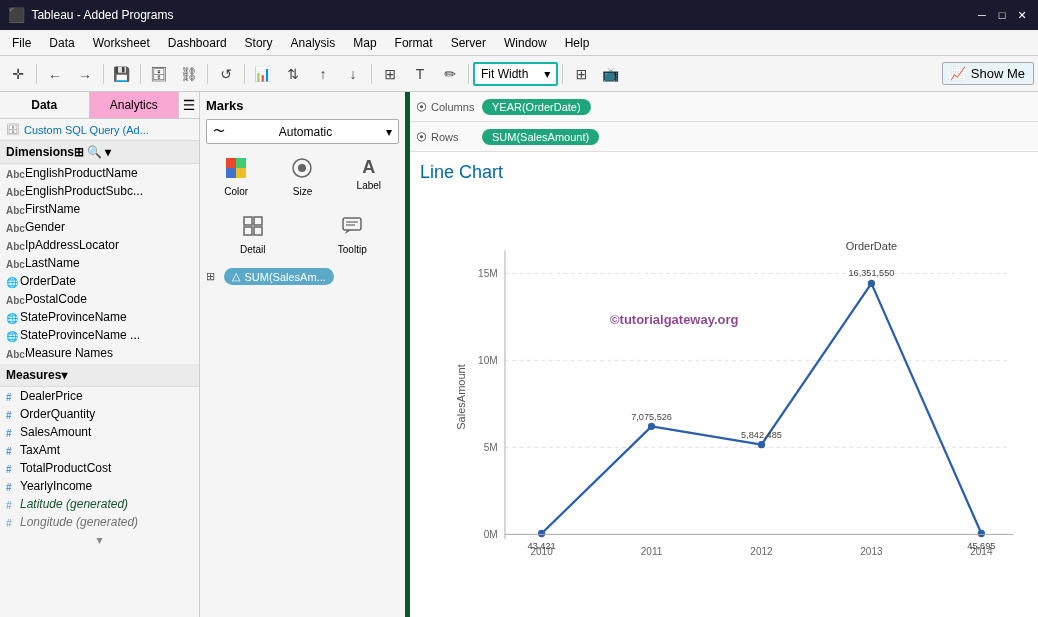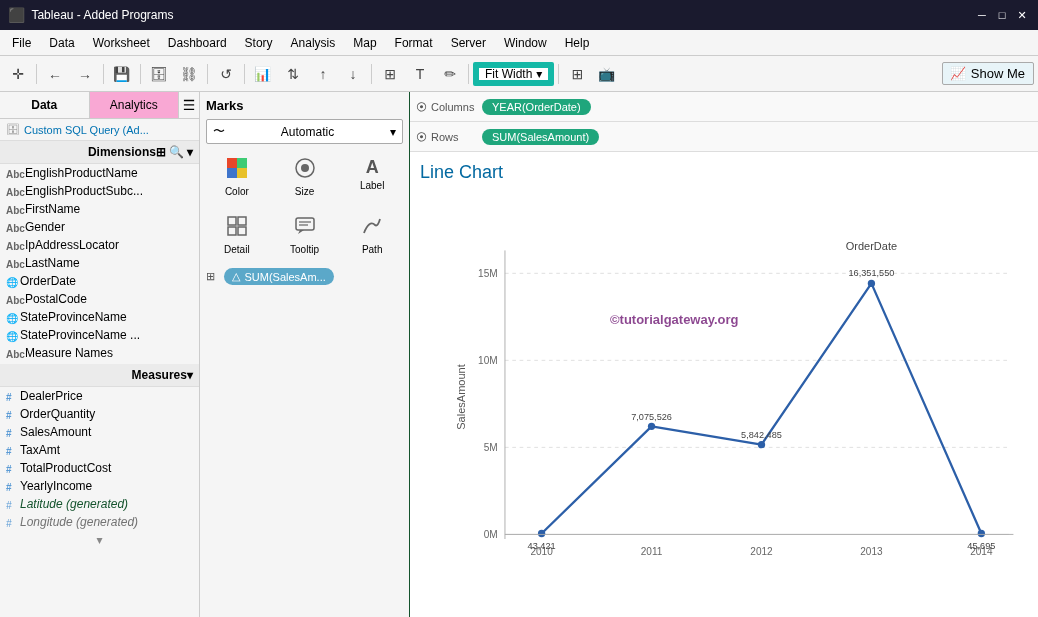--- a/index.html
+++ b/index.html
@@ -49,22 +49,22 @@
     }
     .toolbar-btn {
       width: 28px; height: 28px;
       display: flex; align-items: center; justify-content: center;
       cursor: pointer; border-radius: 3px; font-size: 14px; color: #444;
       border: 1px solid transparent;
     }
     .toolbar-sep { width: 1px; height: 20px; background: #ccc; margin: 0 2px; }
     .toolbar-dropdown {
       display: flex; align-items: center; height: 24px;
-      border: 6px solid #14b8a6; background: white; padding: 0 6px; border-radius: 2px;
-      cursor: pointer; gap: 4px; font-size: 12px;
+      border: 2px solid #14b8a6; background: white; padding: 0 6px; border-radius: 2px;
+      cursor: pointer; gap: 16px; font-size: 12px;
     }
     .show-me-btn {
       margin-left: auto;
       display: flex; align-items: center;
       background: #e8f4f8; border: 1px solid #aaa;
       padding: 3px 8px; border-radius: 2px; cursor: pointer;
       font-size: 13px; font-weight: 500; gap: 4px;
     }
 
     
@@ -91,40 +91,40 @@
       cursor: pointer; font-size: 12px; background: #f9a8d4;
       border-right: 1px solid #ccc;
     }
     .panel-tab.active { background: #f5f5f5; font-weight: 600; }
     .data-source {
       padding: 4px 6px;
       display: flex; align-items: center; gap: 4px;
       border-bottom: 1px solid #ddd; font-size: 11px; color: #0072b2; cursor: pointer;
     }
     .section-header {
-      display: flex; align-items: center; justify-content: flex-end;
+      display: flex; align-items: center; justify-content: flex-start;
       padding: 4px 6px; font-weight: 600; font-size: 12px;
       border-bottom: 1px solid #ddd; background: #ebebeb;
     }
     .section-header-controls { display: flex; gap: 3px; }
     .field-item {
       display: flex; align-items: flex-end; 
       padding: 2px 6px; cursor: pointer; font-size: 12px;
     }
     .field-icon { font-size: 10px; color: #5b9bd5; min-width: 14px; }
     .field-icon.globe { color: #5b9bd5; }
     .field-icon.abc { color: #666; font-size: 10px; font-weight: bold; }
     .field-icon.hash { color: #5b9bd5; }
     .scroll-down-btn { text-align: center; padding: 2px; cursor: pointer; color: #888; }
 
     
     .marks-panel {
       width: 210px;
       background: #f5f5f5;
-      border-right: 1px solid #14532d;
+      border-right: 5px solid #14532d;
       padding: 6px;
     }
     .marks-title { font-weight: 600; font-size: 13px; margin-bottom: 6px; }
     .marks-dropdown {
       display: flex; align-items: center; justify-content: space-between;
       border: 1px solid #aaa; background: white; padding: 3px 6px;
       border-radius: 2px; cursor: pointer; font-size: 12px; margin-bottom: 8px;
       width: 100%;
     }
     .marks-icons {
@@ -417,28 +417,20 @@
         <span class="mark-icon-symbol">
           <svg width="22" height="22" viewBox="0 0 22 22">
             <rect x="2" y="3" width="18" height="12" rx="2" fill="none" stroke="#666" stroke-width="1.5"></rect>
             <polygon points="6,15 4,19 10,15" fill="#666"></polygon>
             <line x1="5" y1="7" x2="17" y2="7" stroke="#666" stroke-width="1.2"></line>
             <line x1="5" y1="10" x2="14" y2="10" stroke="#666" stroke-width="1.2"></line>
           </svg>
         </span>
         <span>Tooltip</span>
       </div>
-      <div class="mark-icon-btn">
-        <span class="mark-icon-symbol">
-          <svg width="22" height="22" viewBox="0 0 22 22">
-            <path d="M3,18 C6,10 10,6 14,10 C16,12 18,8 19,4" fill="none" stroke="#666" stroke-width="1.8"></path>
-          </svg>
-        </span>
-        <span>Path</span>
-      </div>
     </div>
     <div class="marks-pills">
       <div class="marks-pill-row">
         <span style="font-size:11px;color:#555;min-width:14px;">⊞</span>
         <div class="marks-pill">
           <span>△</span>
           <span>SUM(SalesAm...</span>
         </div>
       </div>
     </div>

